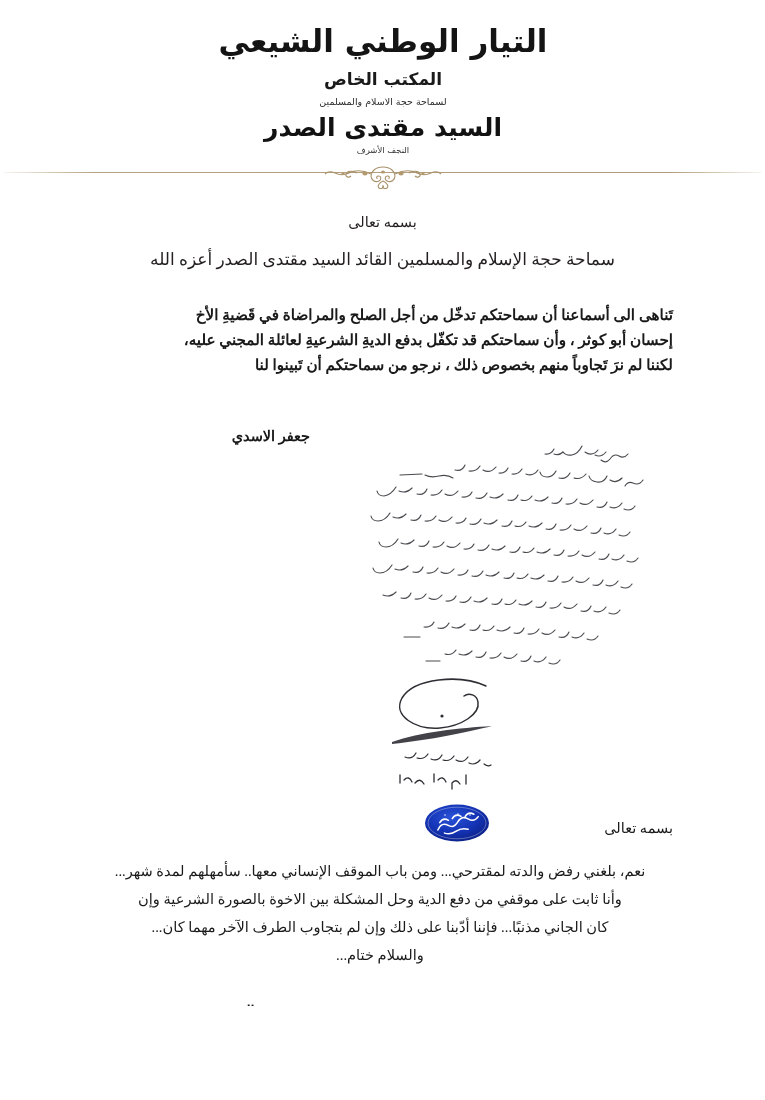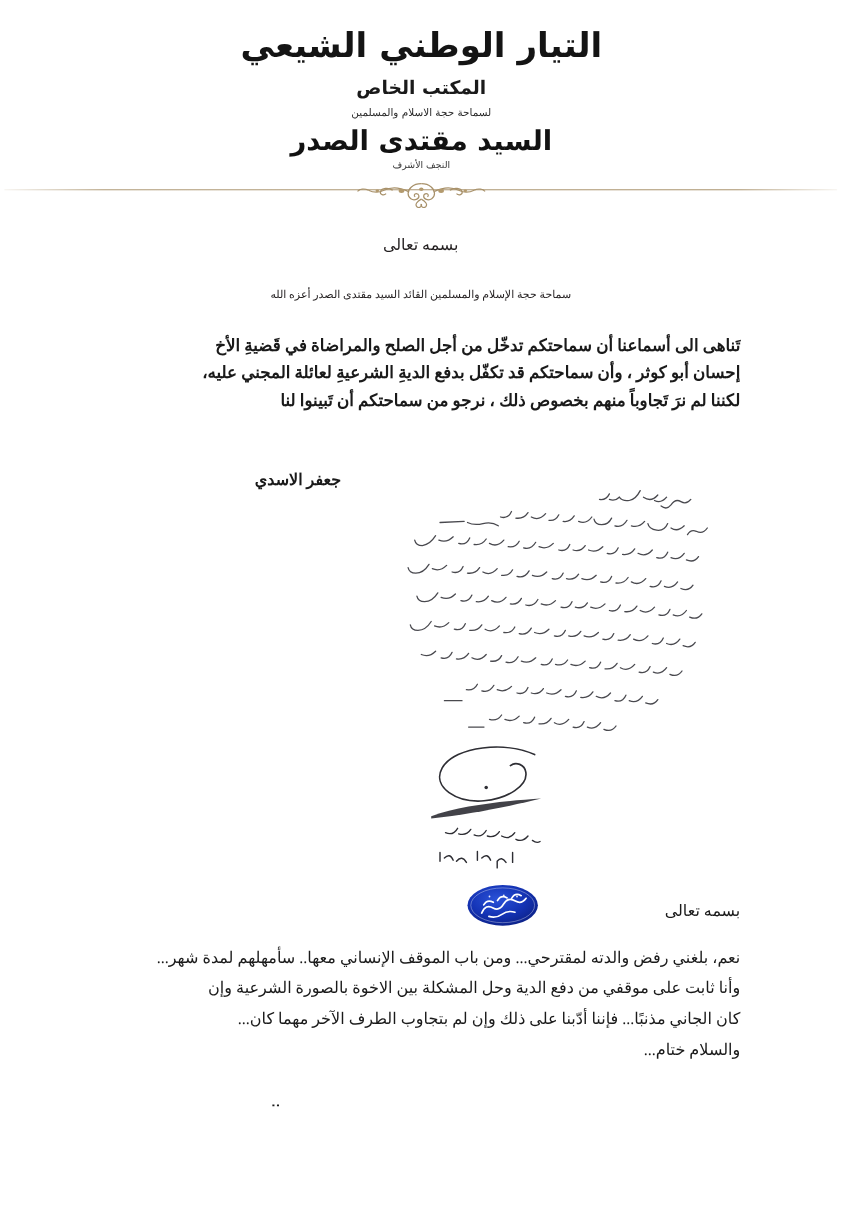--- a/index.html
+++ b/index.html
@@ -65,22 +65,22 @@
     font-family: "Liberation Serif", "DejaVu Serif", serif;
   }
   .basmala-1 {
     position: absolute;
     top: 214px; left: 0; width: 765px;
     font-size: 14.5px;
     letter-spacing: 0.2px;
   }
   .addressee {
     position: absolute;
-    top: 262px; left: 0; width: 765px;
-    font-size: 10px;
+    top: 249px; left: 0; width: 765px;
+    font-size: 17px;
   }
   .question {
     position: absolute;
     top: 302px;
     right: 92px;
     width: 586px;
     direction: rtl;
     text-align: right;
     color: #1a1a1a;
     font-size: 15.2px;
@@ -140,21 +140,21 @@
     position: absolute;
     top: 857px;
     right: 92px;
     width: 586px;
     direction: rtl;
     text-align: right;
     color: #1a1a1a;
     font-size: 14.6px;
     line-height: 28px;
   }
-  .response .ln { display: block; white-space: nowrap; }
+  .response .ln { display: block; white-space: nowrap; text-align: center; }
   .resp-sign {
     position: absolute;
     top: 1000px;
     right: 468px;
     direction: rtl;
     text-align: left;
     font-size: 14.6px;
     font-weight: 700;
     color: #1a1a1a;
     line-height: 22px;

